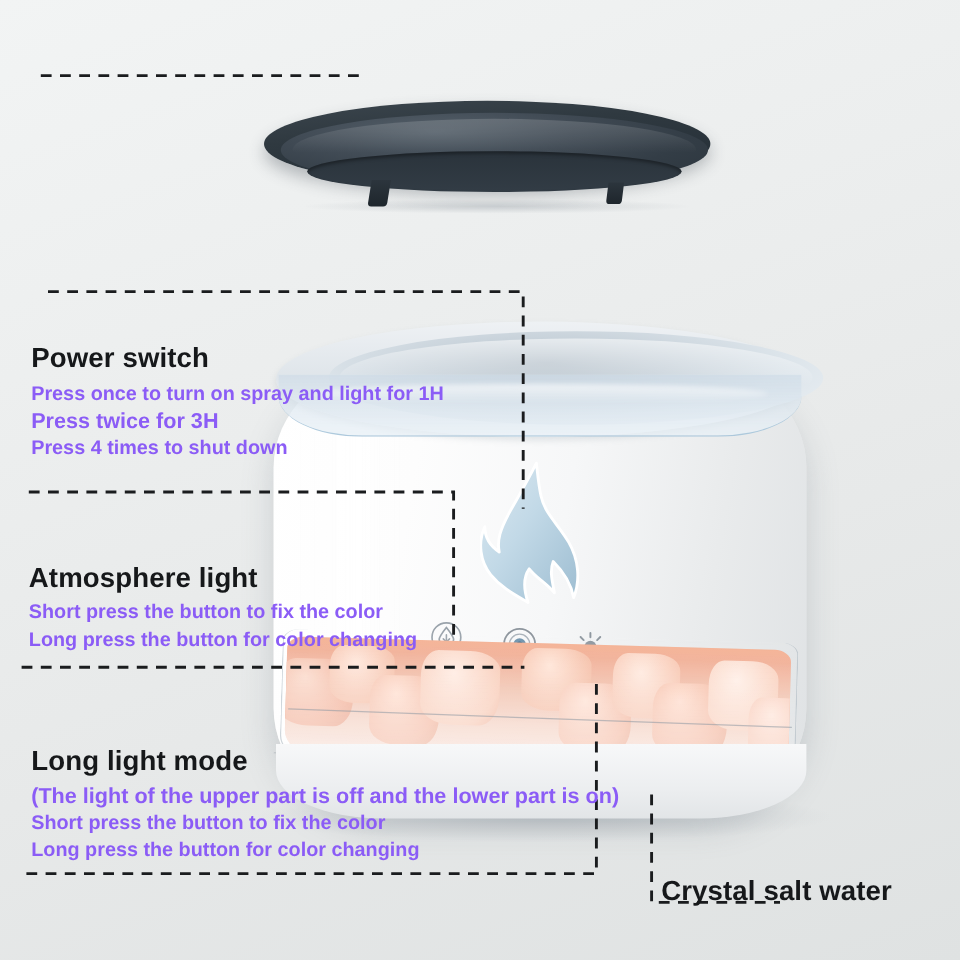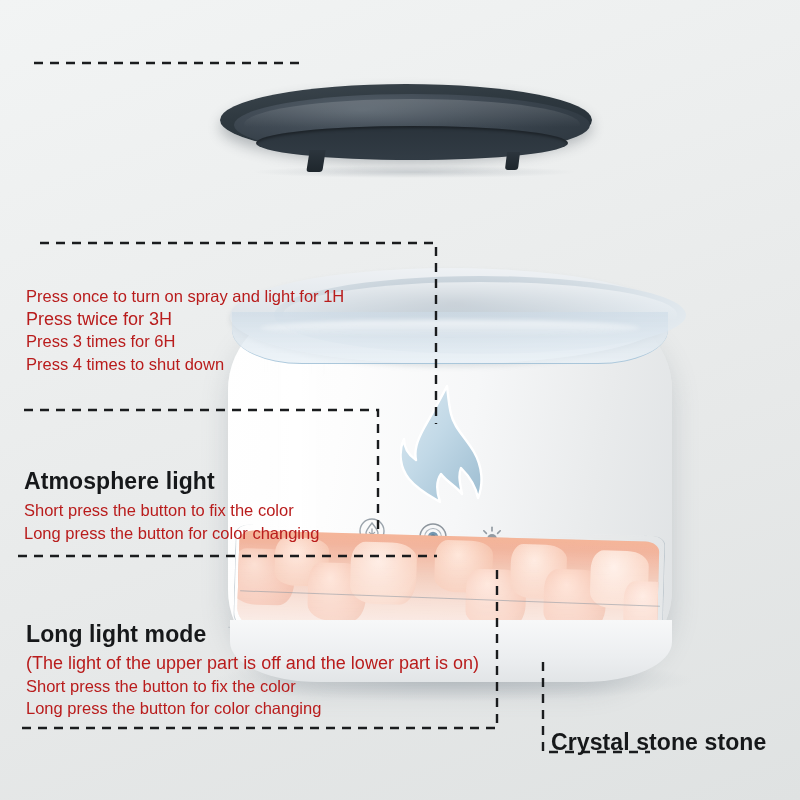--- a/index.html
+++ b/index.html
@@ -131,21 +131,21 @@
   .base-shadow{
     position:absolute; left:10px; top:398px; width:486px; height:36px;
     background:radial-gradient(ellipse at 50% 40%,rgba(120,132,142,.30),rgba(120,132,142,0) 70%);
   }
 
   
   .callout{ position:absolute; }
   .c-title{
     font-weight:bold; color:#16181a; letter-spacing:.1px; white-space:nowrap;
   }
-  .c-line{ color:#b91c1c; white-space:nowrap; }
+  .c-line{ color:#8b5cf6; white-space:nowrap;font-weight:bold; }
 
   
   #leaders{ position:absolute; inset:0; pointer-events:none; }
 </style>
 </head>
 <body>
 
 <div id="stage">
 
   <div class="lid-wrap">
@@ -251,36 +251,36 @@
 
       <path d="M22,728 H497 V566"></path>
 
       <path d="M543,662 V752 H650"></path>
     </g>
   </svg>
 
 
 
   <div class="callout" style="left:26px; top:285px;">
+    <div class="c-title" style="font-size:23px; margin-bottom:5px;">Power switch</div>
     <div class="c-line" style="font-size:16.5px; line-height:22.5px;">Press once to turn on spray and light for 1H</div>
     <div class="c-line" style="font-size:18px; line-height:22.5px;">Press twice for 3H</div>
-    <div class="c-line" style="font-size:16.5px; line-height:22.5px;">Press 3 times for 6H</div>
     <div class="c-line" style="font-size:16.5px; line-height:22.5px;">Press 4 times to shut down</div>
   </div>
 
   <div class="callout" style="left:24px; top:468px;">
     <div class="c-title" style="font-size:23px; margin-bottom:4px;">Atmosphere light</div>
     <div class="c-line" style="font-size:16.5px; line-height:22.5px;">Short press the button to fix the color</div>
     <div class="c-line" style="font-size:16.5px; line-height:22.5px;">Long press the button for color changing</div>
   </div>
 
   <div class="callout" style="left:26px; top:621px;">
     <div class="c-title" style="font-size:23px; margin-bottom:4px;">Long light mode</div>
     <div class="c-line" style="font-size:18px; line-height:22.5px;">(The light of the upper part is off and the lower part is on)</div>
     <div class="c-line" style="font-size:16.5px; line-height:22.5px;">Short press the button to fix the color</div>
     <div class="c-line" style="font-size:16.5px; line-height:22.5px;">Long press the button for color changing</div>
   </div>
 
   <div class="callout" style="left:551px; top:729px;">
-    <div class="c-title" style="font-size:23px;">Crystal stone stone</div>
+    <div class="c-title" style="font-size:23px;">Crystal salt water</div>
   </div>
 
 </div>
 
 </body></html>

